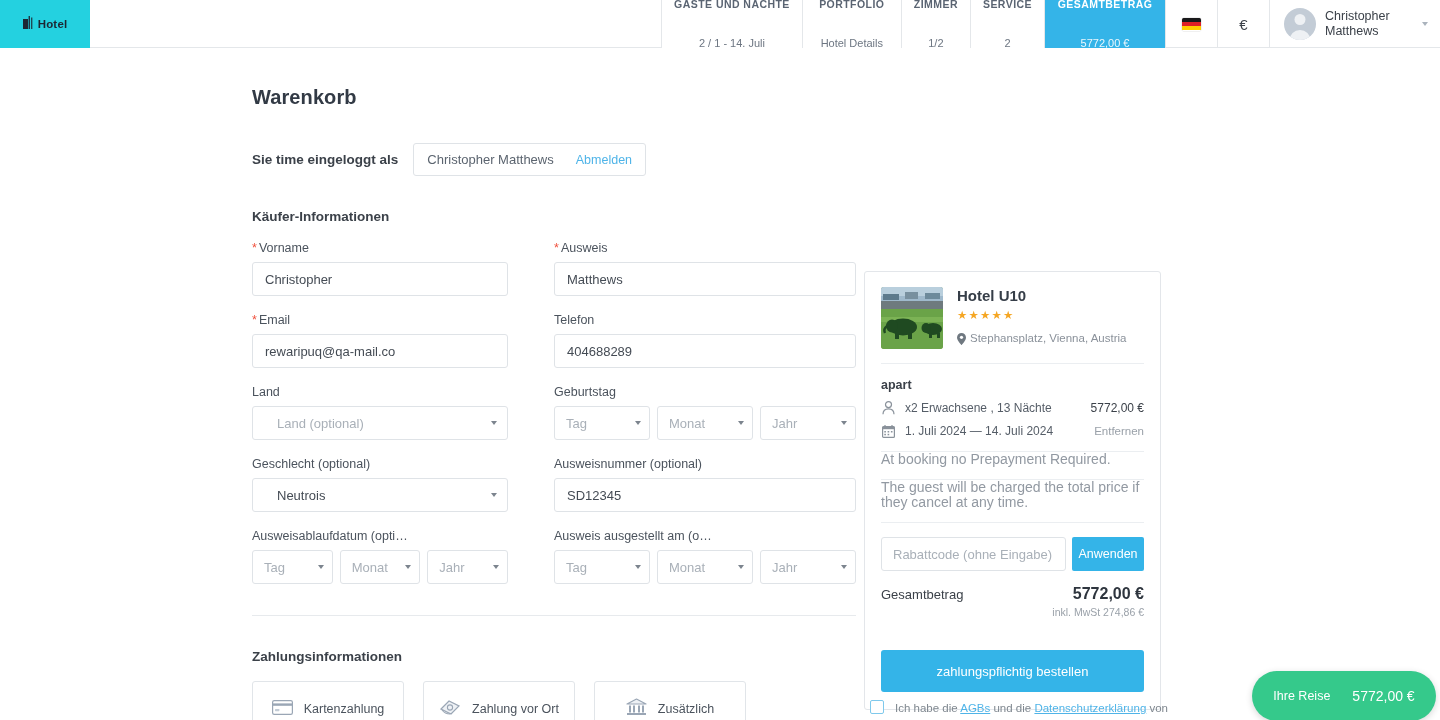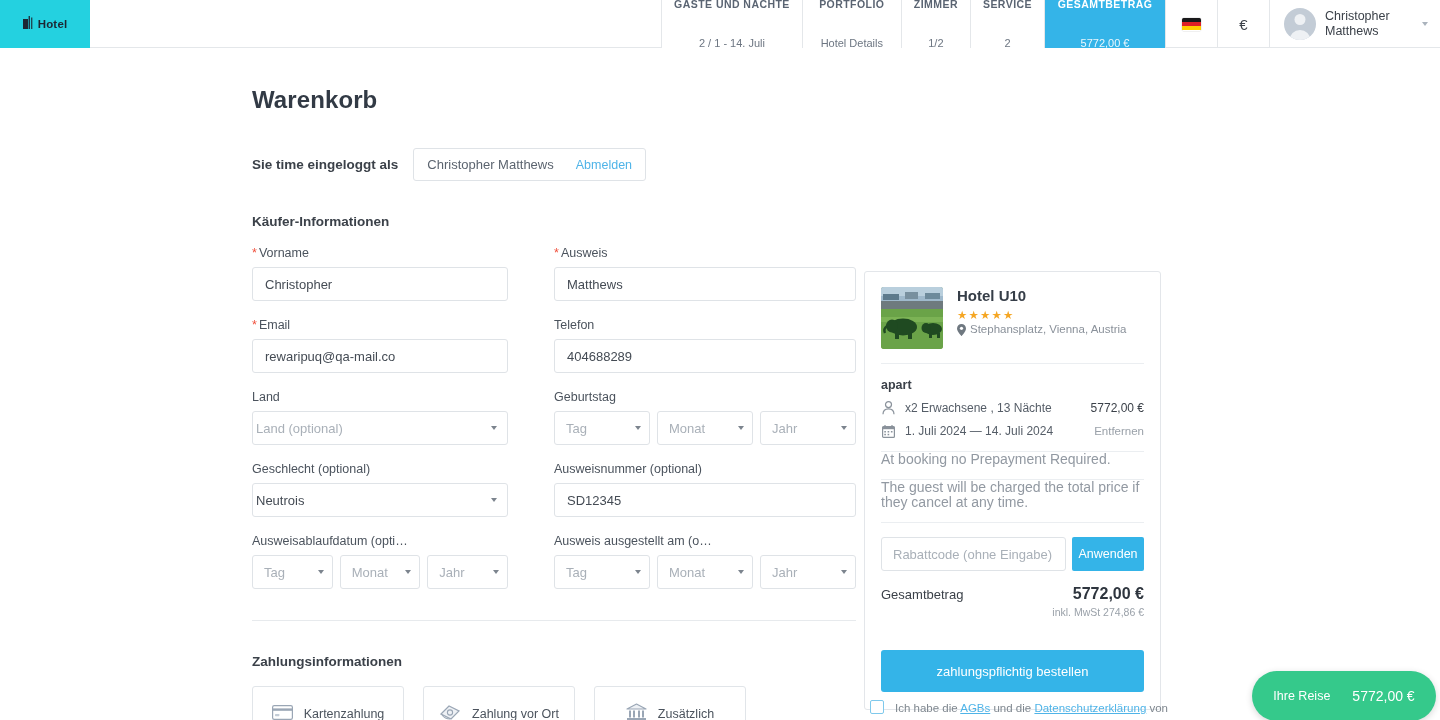--- a/index.html
+++ b/index.html
@@ -101,21 +101,21 @@
     width: 0; height: 0; border-left: 3.5px solid transparent;
     border-right: 3.5px solid transparent; border-top: 4px solid #aab3bd;
     margin-left: 2px;
   }
 
   
   .page { position: relative; width: 1440px; height: 672px; background: #fff; }
   .content { position: absolute; left: 252px; top: 0; width: 916px; }
 
   .page-title {
-    font-size: 24px; font-weight: bold; color: #323a45;
+    font-size: 20px; font-weight: bold; color: #323a45;
     margin-top: 38px; letter-spacing: .1px;
   }
 
   .login-row { display: flex; align-items: center; margin-top: 34px; gap: 15px; }
   .login-label { font-size: 13.5px; font-weight: bold; color: #3b4149; }
   .login-box {
     border: 1px solid #dfe3e7; border-radius: 3px;
     padding: 8px 13px; display: flex; align-items: center; gap: 22px;
     background: #fff; height: 33px;
   }
@@ -137,21 +137,21 @@
   }
   .req { color: #f0503c; margin-right: 2px; }
   .inp {
     width: 100%; height: 34px; border: 1px solid #dfe3e7; border-radius: 3px;
     background: #fff; padding: 0 12px;
     display: flex; align-items: center;
     font-size: 13px; color: #444b54;
   }
   .sel {
     width: 100%; height: 34px; border: 1px solid #dfe3e7; border-radius: 3px;
-    background: #fff; padding: 0 10px 0 3px;
+    background: #fff; padding: 0 10px 0 24px;
     display: flex; align-items: center; justify-content: space-between;
     font-size: 13px; color: #444b54; cursor: pointer;
   }
   .sel.placeholder > span:first-child { color: #a9b0b8; }
   .caret {
     width: 0; height: 0; border-left: 3.5px solid transparent;
     border-right: 3.5px solid transparent; border-top: 4.5px solid #7c848e;
     flex: 0 0 auto;
   }
   .triple { display: flex; gap: 7px; }
@@ -173,21 +173,21 @@
     border: 1px solid #e3e6ea; border-radius: 3px; background: #fff;
     padding: 15px 16px 17px;
   }
   .hotel-top { display: flex; gap: 14px; }
   .thumb {
     width: 62px; height: 62px; border-radius: 3px; flex: 0 0 62px;
     overflow: hidden; position: relative; background: #7fa855;
   }
   .hotel-name { font-size: 15px; font-weight: bold; color: #363e48; line-height: 18px; }
   .stars { color: #f5a623; font-size: 11.5px; letter-spacing: 1.2px; margin-top: 3px; }
-  .loc { display: flex; align-items: flex-start; gap: 4px; margin-top: 0; }
+  .loc { display: flex; align-items: flex-start; gap: 4px; margin-top: 9px; }
   .loc-text { font-size: 11.5px; color: #8a919a; line-height: 14px; }
 
   .hr { border-top: 1px solid #ebeef1; margin: 14px 0 0; }
   .rate-name { font-size: 12.5px; font-weight: bold; color: #3b4149; margin-top: 14px; }
   .line {
     display: flex; align-items: center; margin-top: 9px; gap: 9px;
   }
   .line .ico { width: 15px; flex: 0 0 15px; display: flex; align-items: center; justify-content: center; }
   .line .txt { font-size: 12px; color: #555d67; flex: 1 1 auto; }
   .line .val { font-size: 12px; color: #3b4149; }

